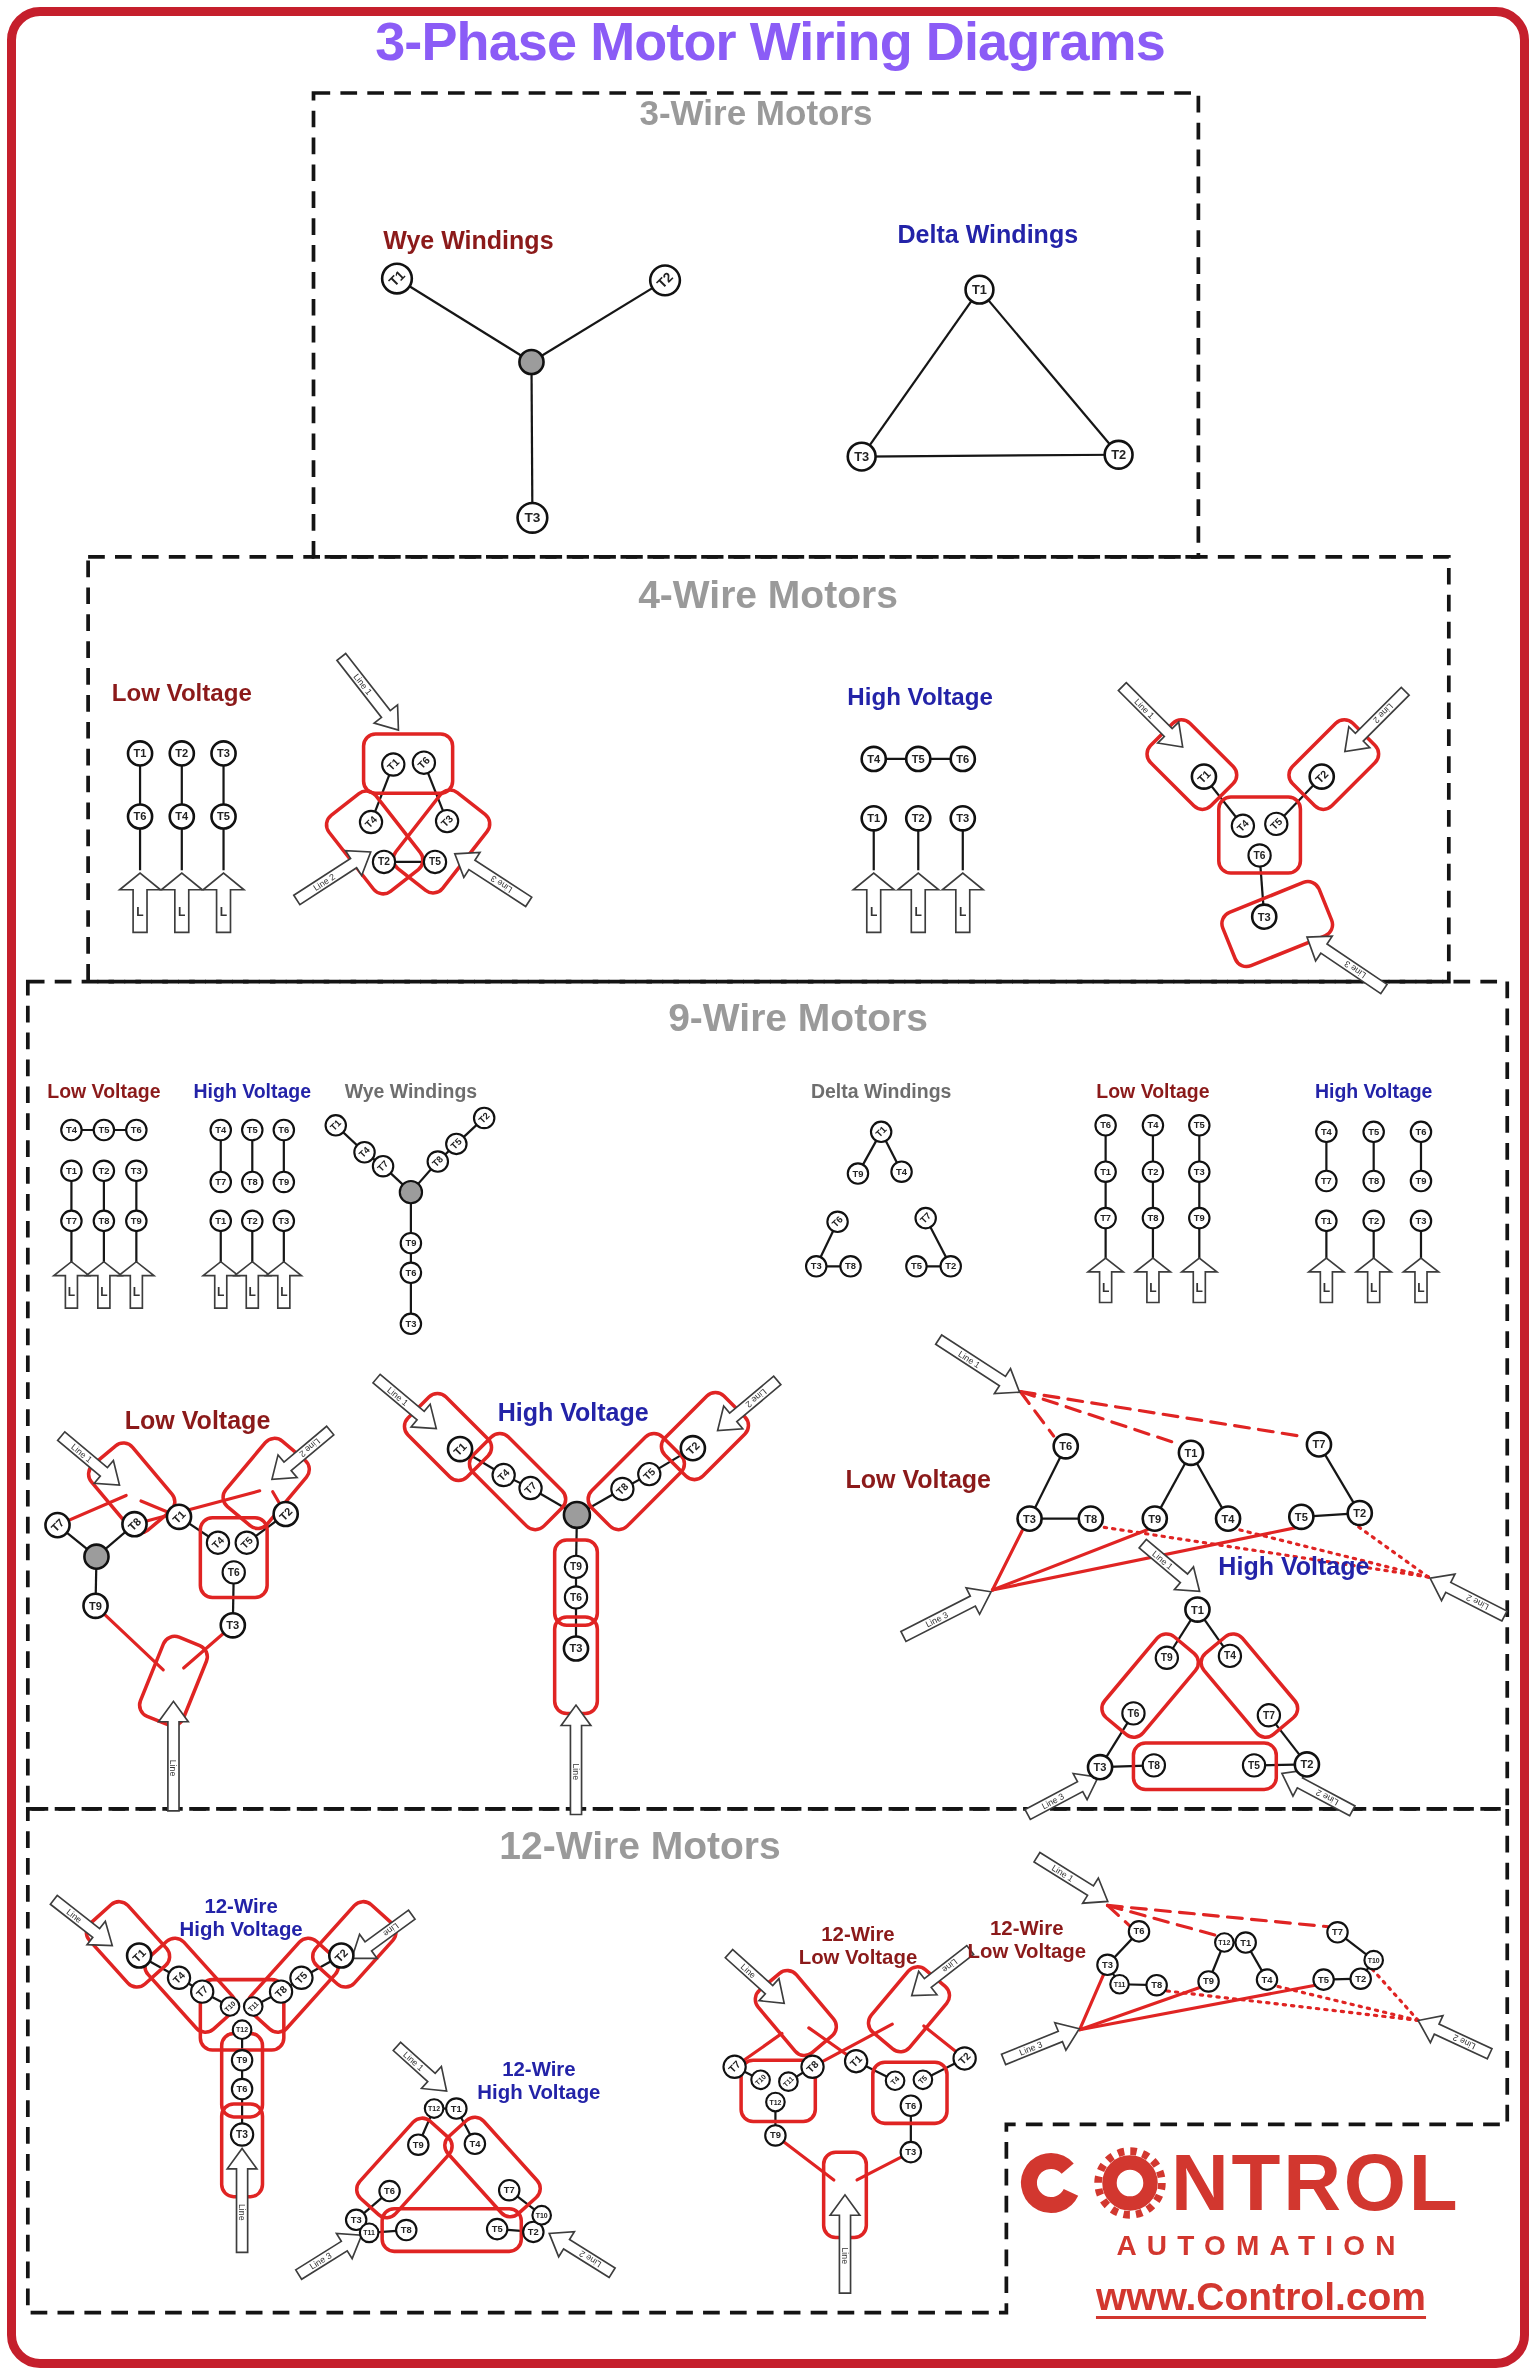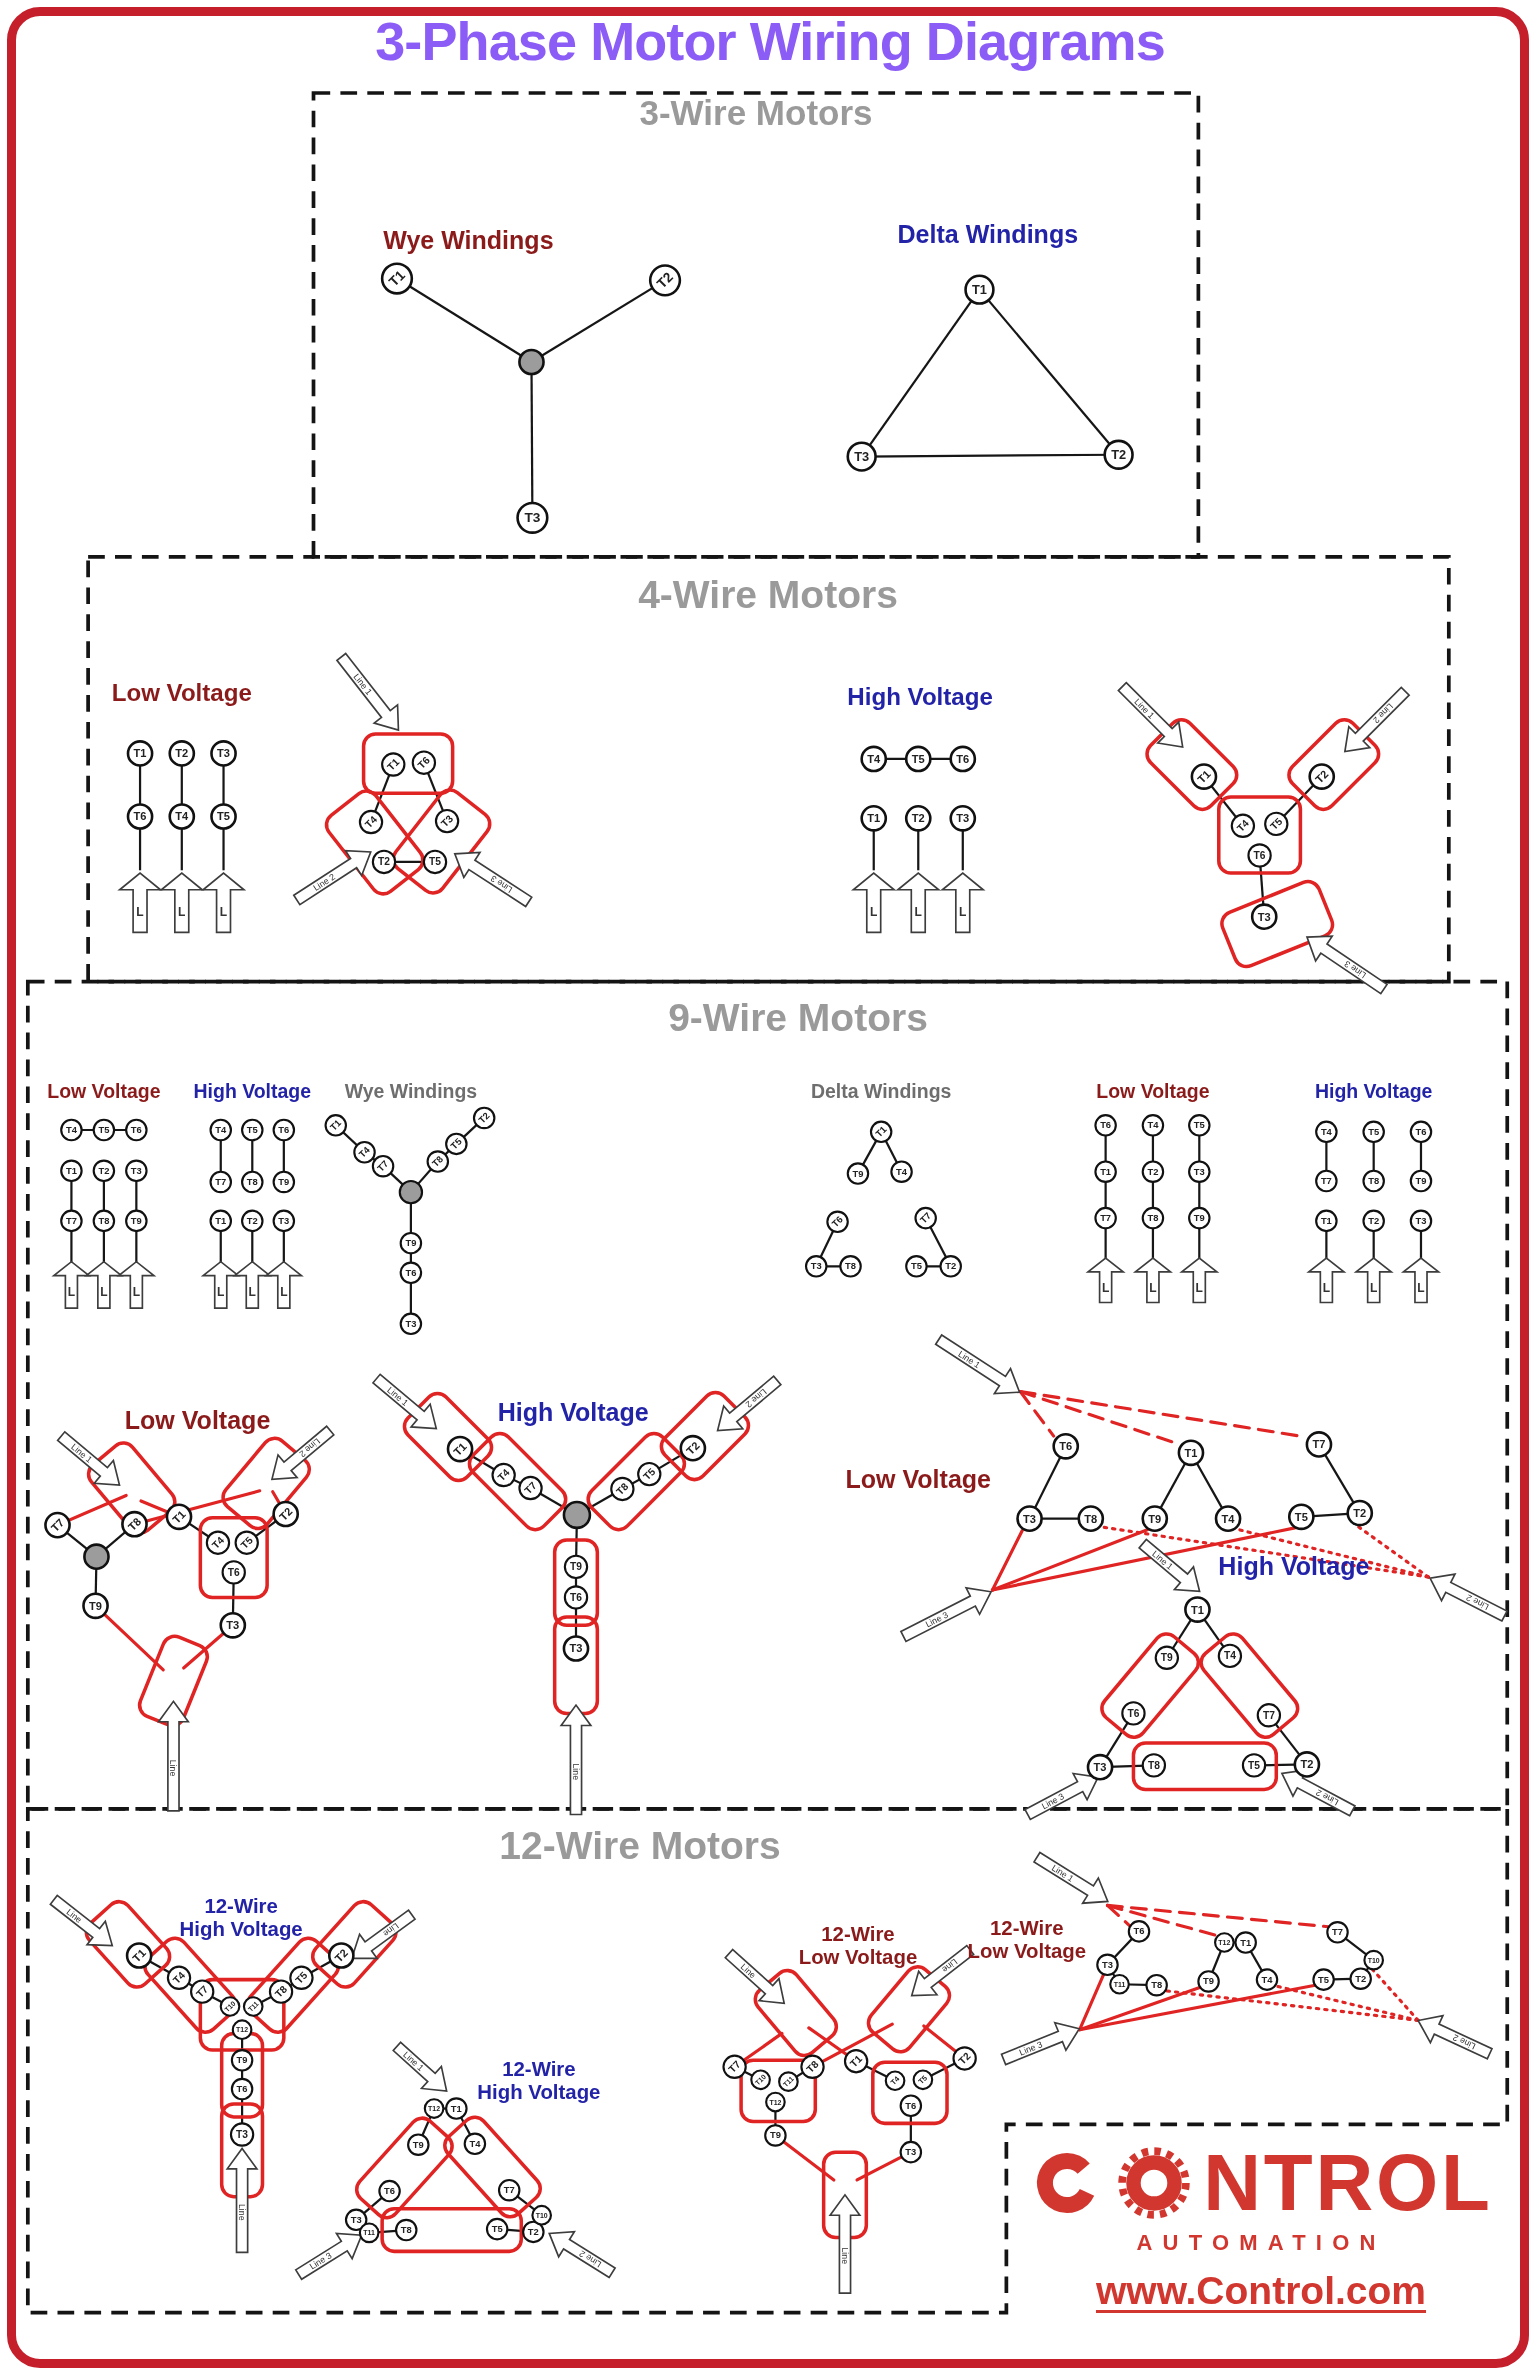--- a/index.html
+++ b/index.html
@@ -10,24 +10,24 @@
   #scene{position:absolute;left:0;top:0;z-index:2;}
   .main-title{position:absolute;left:770px;top:10px;transform:translateX(-50%);
        font-size:54px;font-weight:800;letter-spacing:-0.9px;color:#8b5cf6;white-space:nowrap;z-index:3;}
   .sec-title{position:absolute;transform:translateX(-50%);font-weight:800;color:var(--graytitle,#9a9a9a);
        white-space:nowrap;z-index:3;}
   #st0{left:756px;top:93px;font-size:35px;}
   #st1{left:768px;top:573px;font-size:39px;}
   #st2{left:766px;top:996px;font-size:39px;margin-left:32px;}
   #st3{left:640px;top:1824px;font-size:39px;}
   .logo{position:absolute;left:1013px;top:2143px;width:496px;text-align:center;z-index:4;color:var(--logored,#d2372f);}
-  .logo-word{display:flex;align-items:center;justify-content:center;gap:11px;}
+  .logo-word{display:flex;align-items:center;gap:3px;}
   .logo-word span{font-size:80px;font-weight:800;letter-spacing:2.8px;line-height:1;}
   .logo-word svg{display:block;}
-  .logo-sub{font-size:22px;font-weight:700;letter-spacing:10.2px;margin-top:7.4px;}
+  .logo-sub{font-size:28px;font-weight:700;letter-spacing:10.2px;margin-top:7.4px;}
   .logo-url{font-size:39px;font-weight:700;margin-top:13px;text-decoration:underline;
        text-underline-offset:5.6px;cursor:pointer;}
 </style>
 </head>
 <body>
 
 <div>
   <svg id="scene" width="1536" height="2375" viewBox="0 0 1656 2560">
       <path d="M338 100 H1292 V600 H338 Z" fill="none" stroke="#141414" stroke-width="4" stroke-dasharray="18 11"></path>
       <path d="M95 600 H1562 V1058 H95 Z" fill="none" stroke="#141414" stroke-width="4" stroke-dasharray="18 11"></path>

